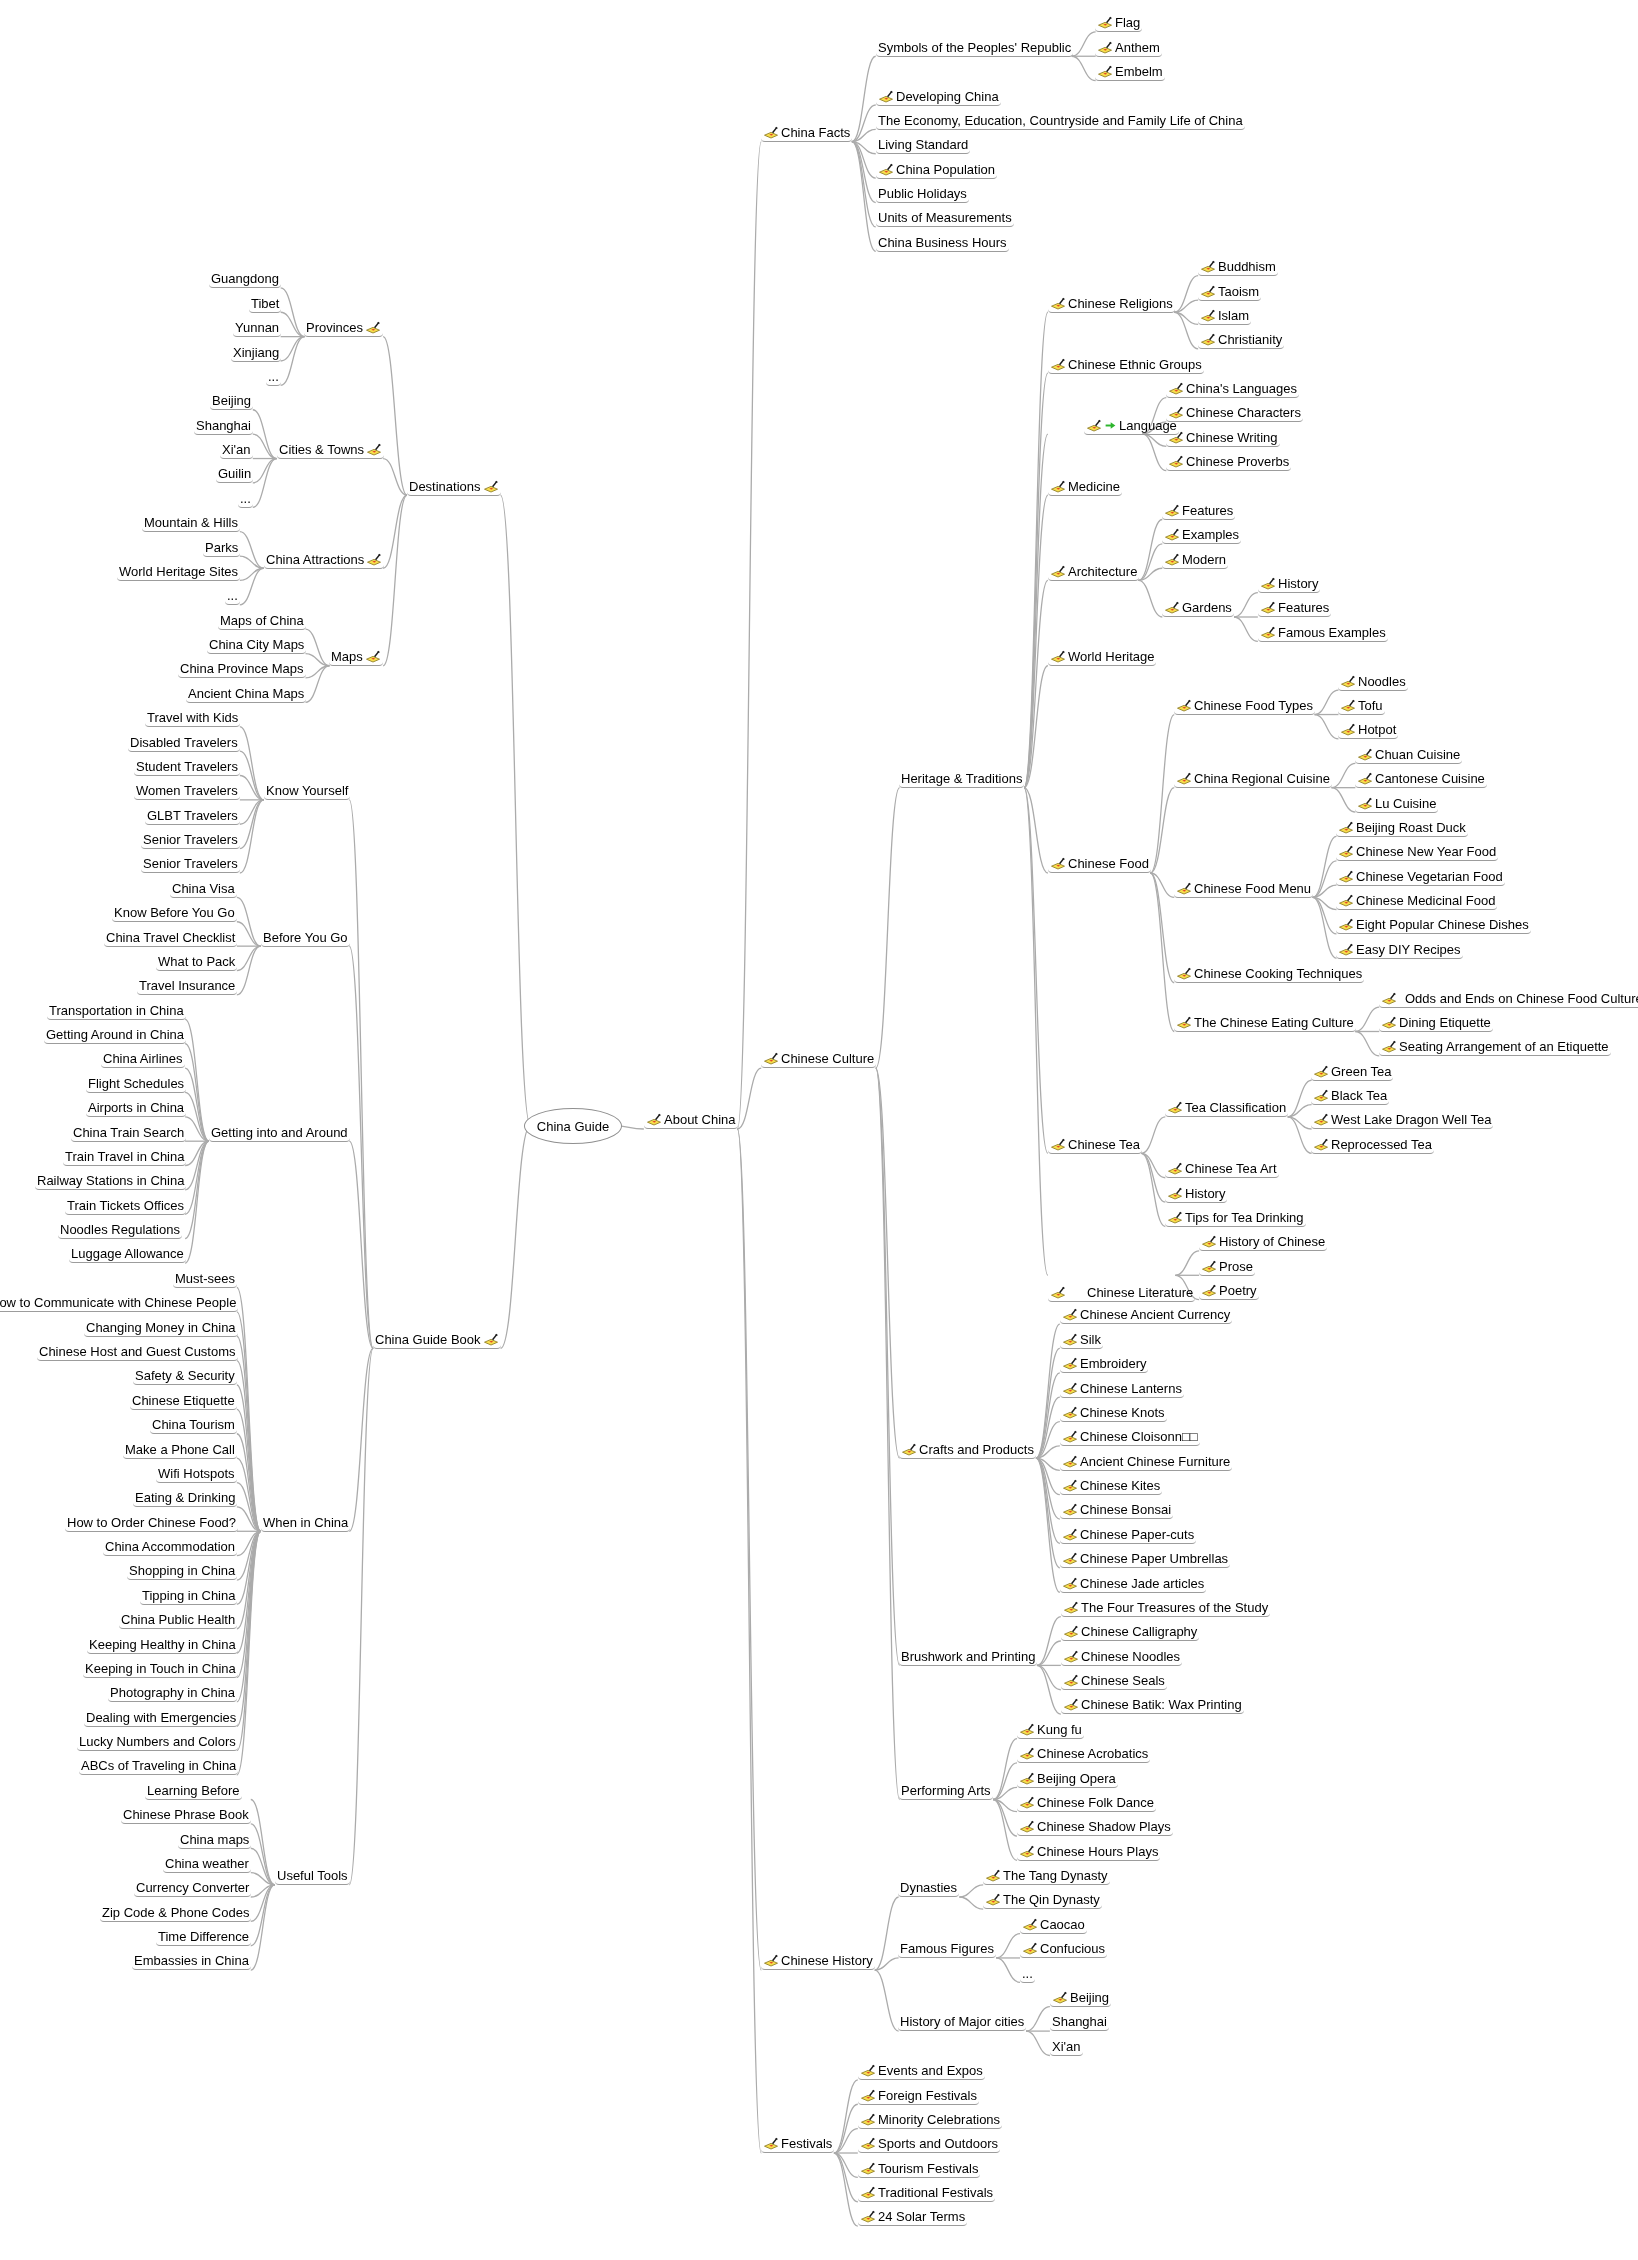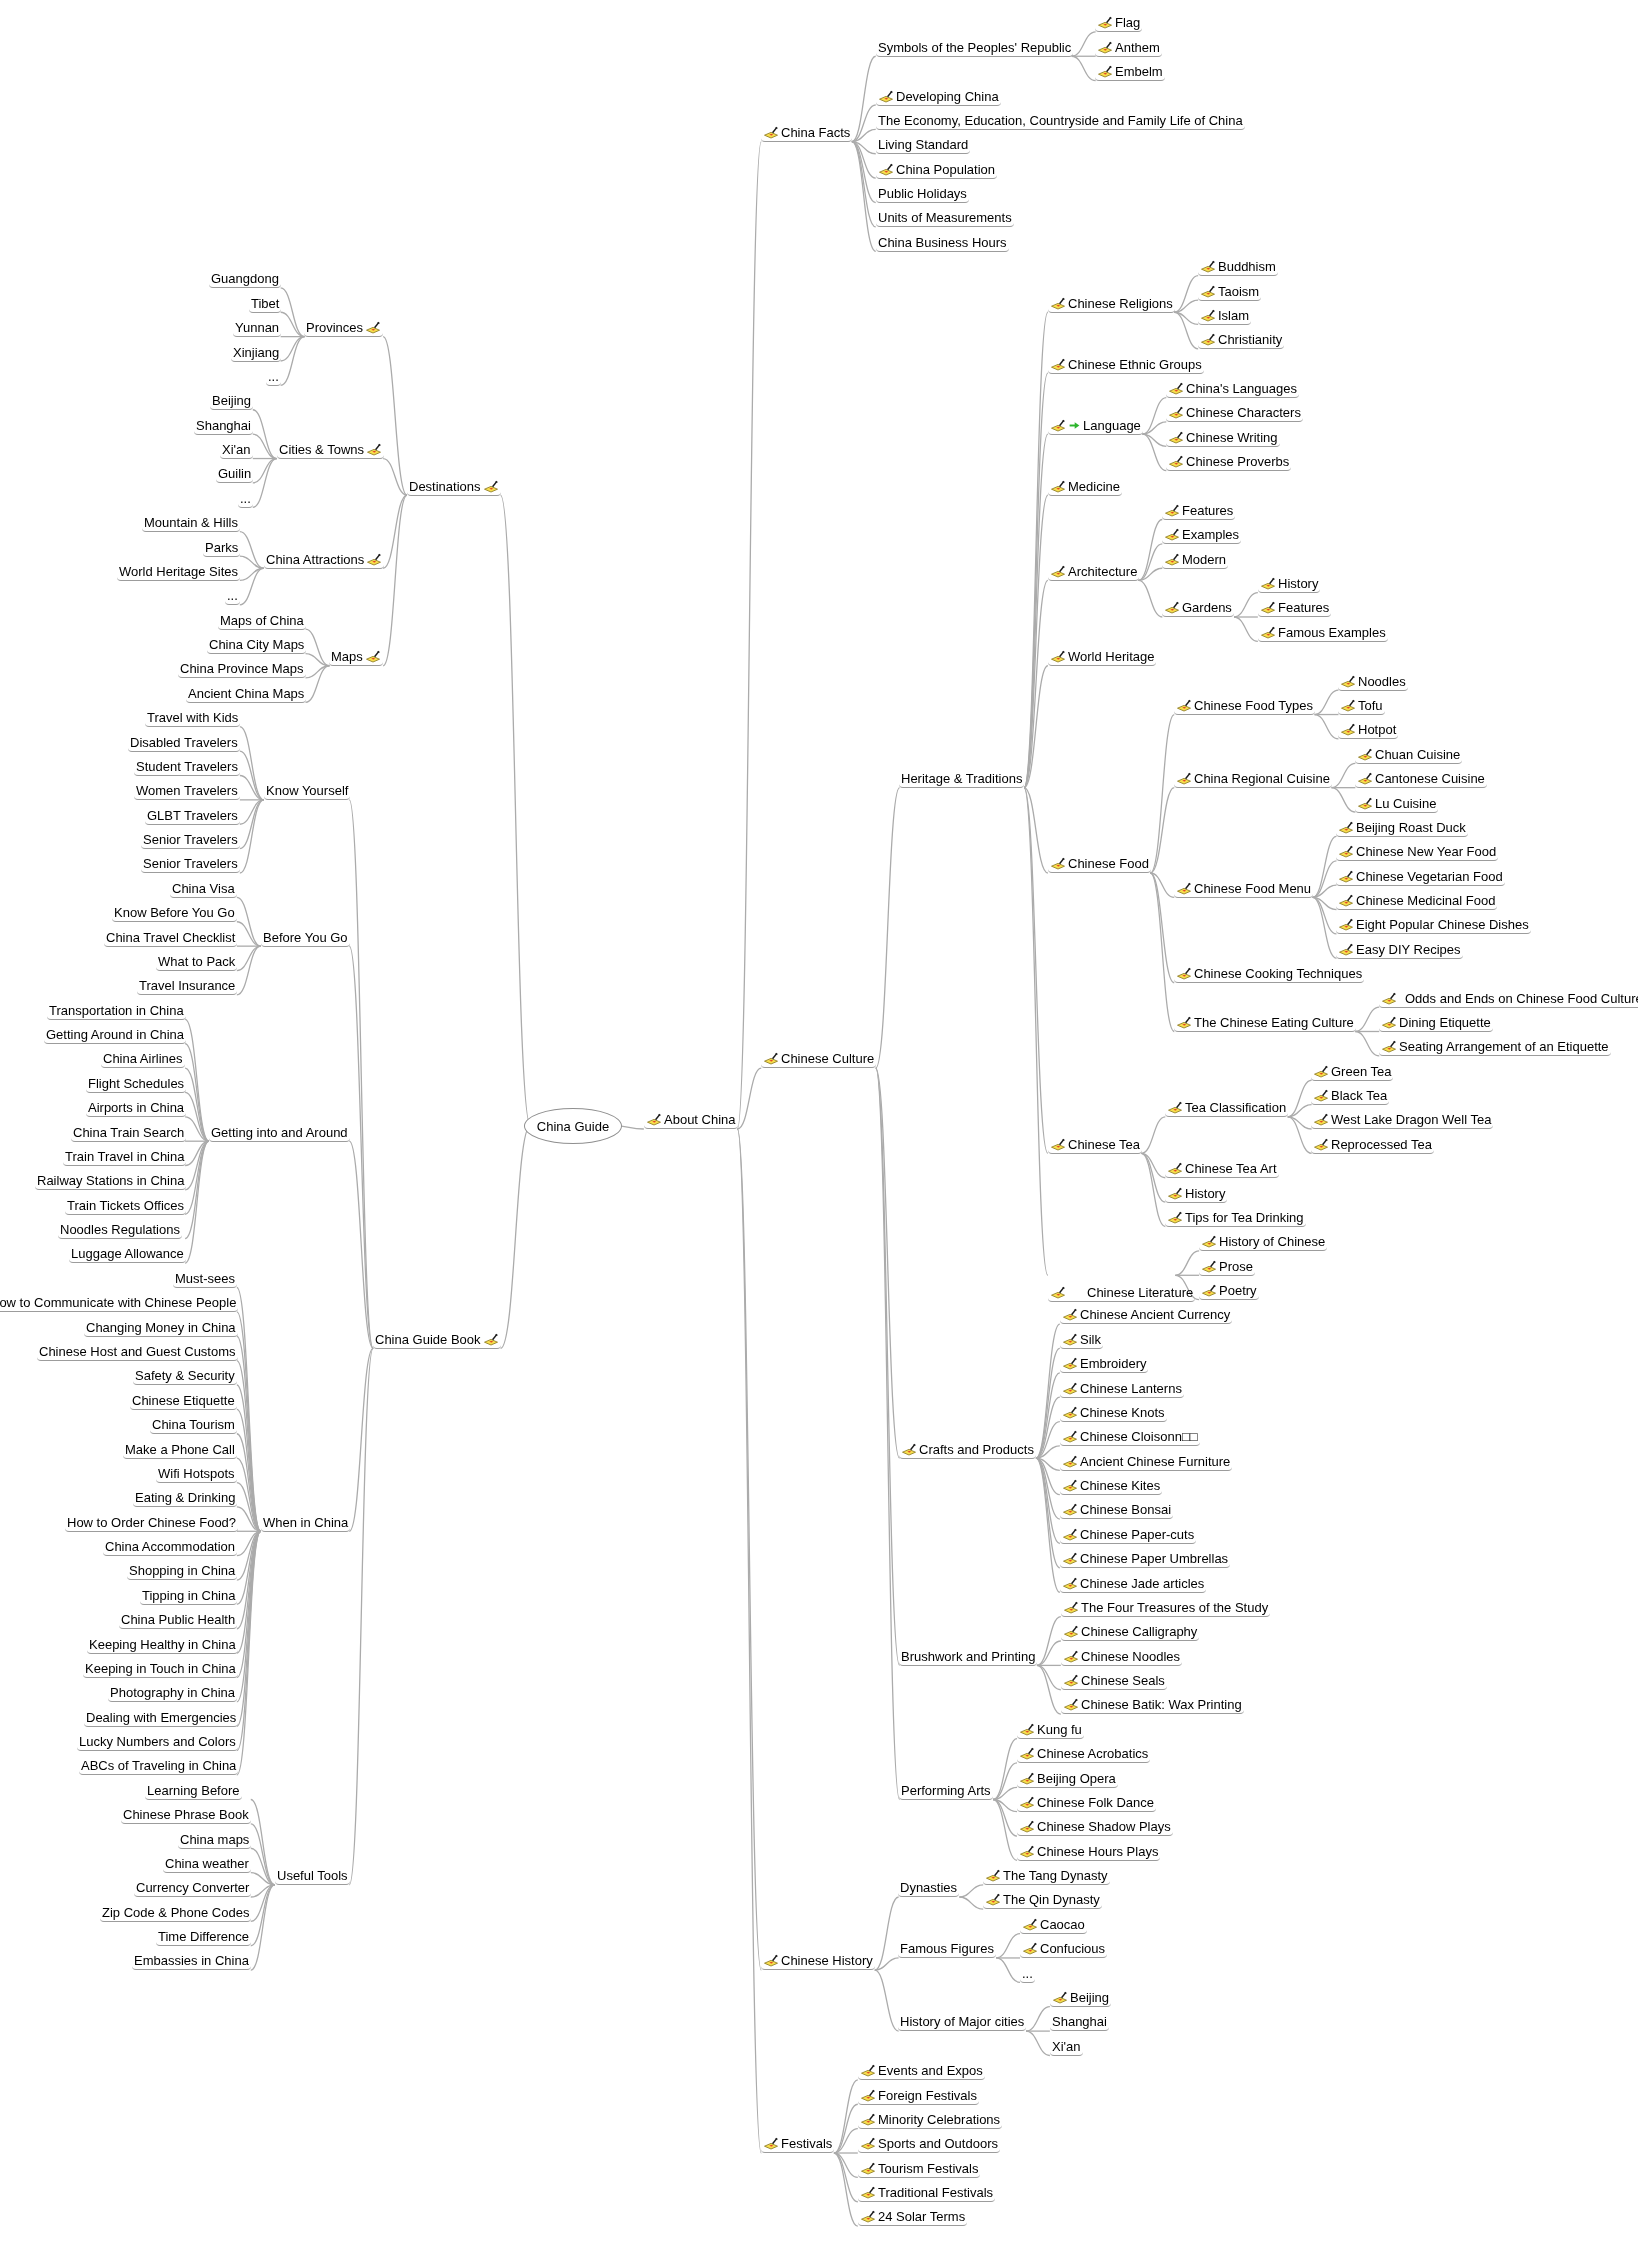--- a/index.html
+++ b/index.html
@@ -392,21 +392,21 @@
         <span class="ic">
           <svg viewBox="0 0 16 16">
             <path d="M1.5 10.2 8 7.4l6.5 2.8L8 13 1.5 10.2z" fill="#f8e04c" stroke="#93802a" stroke-width="0.9"></path>
             <path d="M8.2 8.9l2.1.9-1.9.8-2.1-.9z" fill="#e03020"></path>
             <path d="M9.6 7.8 13.6 2.6" stroke="#1a1a1a" stroke-width="1.5"></path>
             <path d="M13.2 1.8l1.6 1.2-.9 1.1-1.5-1.3z" fill="#1a1a1a"></path>
           </svg>
         </span>
         <span class="lab">Chinese Ethnic Groups</span>
       </div>
-      <div class="node" style="left: 1048px; top: 417px;">
+      <div class="node" style="left: 1084px; top: 417px;">
         <span class="ic">
           <svg viewBox="0 0 16 16">
             <path d="M1.5 10.2 8 7.4l6.5 2.8L8 13 1.5 10.2z" fill="#f8e04c" stroke="#93802a" stroke-width="0.9"></path>
             <path d="M8.2 8.9l2.1.9-1.9.8-2.1-.9z" fill="#e03020"></path>
             <path d="M9.6 7.8 13.6 2.6" stroke="#1a1a1a" stroke-width="1.5"></path>
             <path d="M13.2 1.8l1.6 1.2-.9 1.1-1.5-1.3z" fill="#1a1a1a"></path>
           </svg>
         </span>
         <span class="ic ar">
           <svg viewBox="0 0 16 16">

